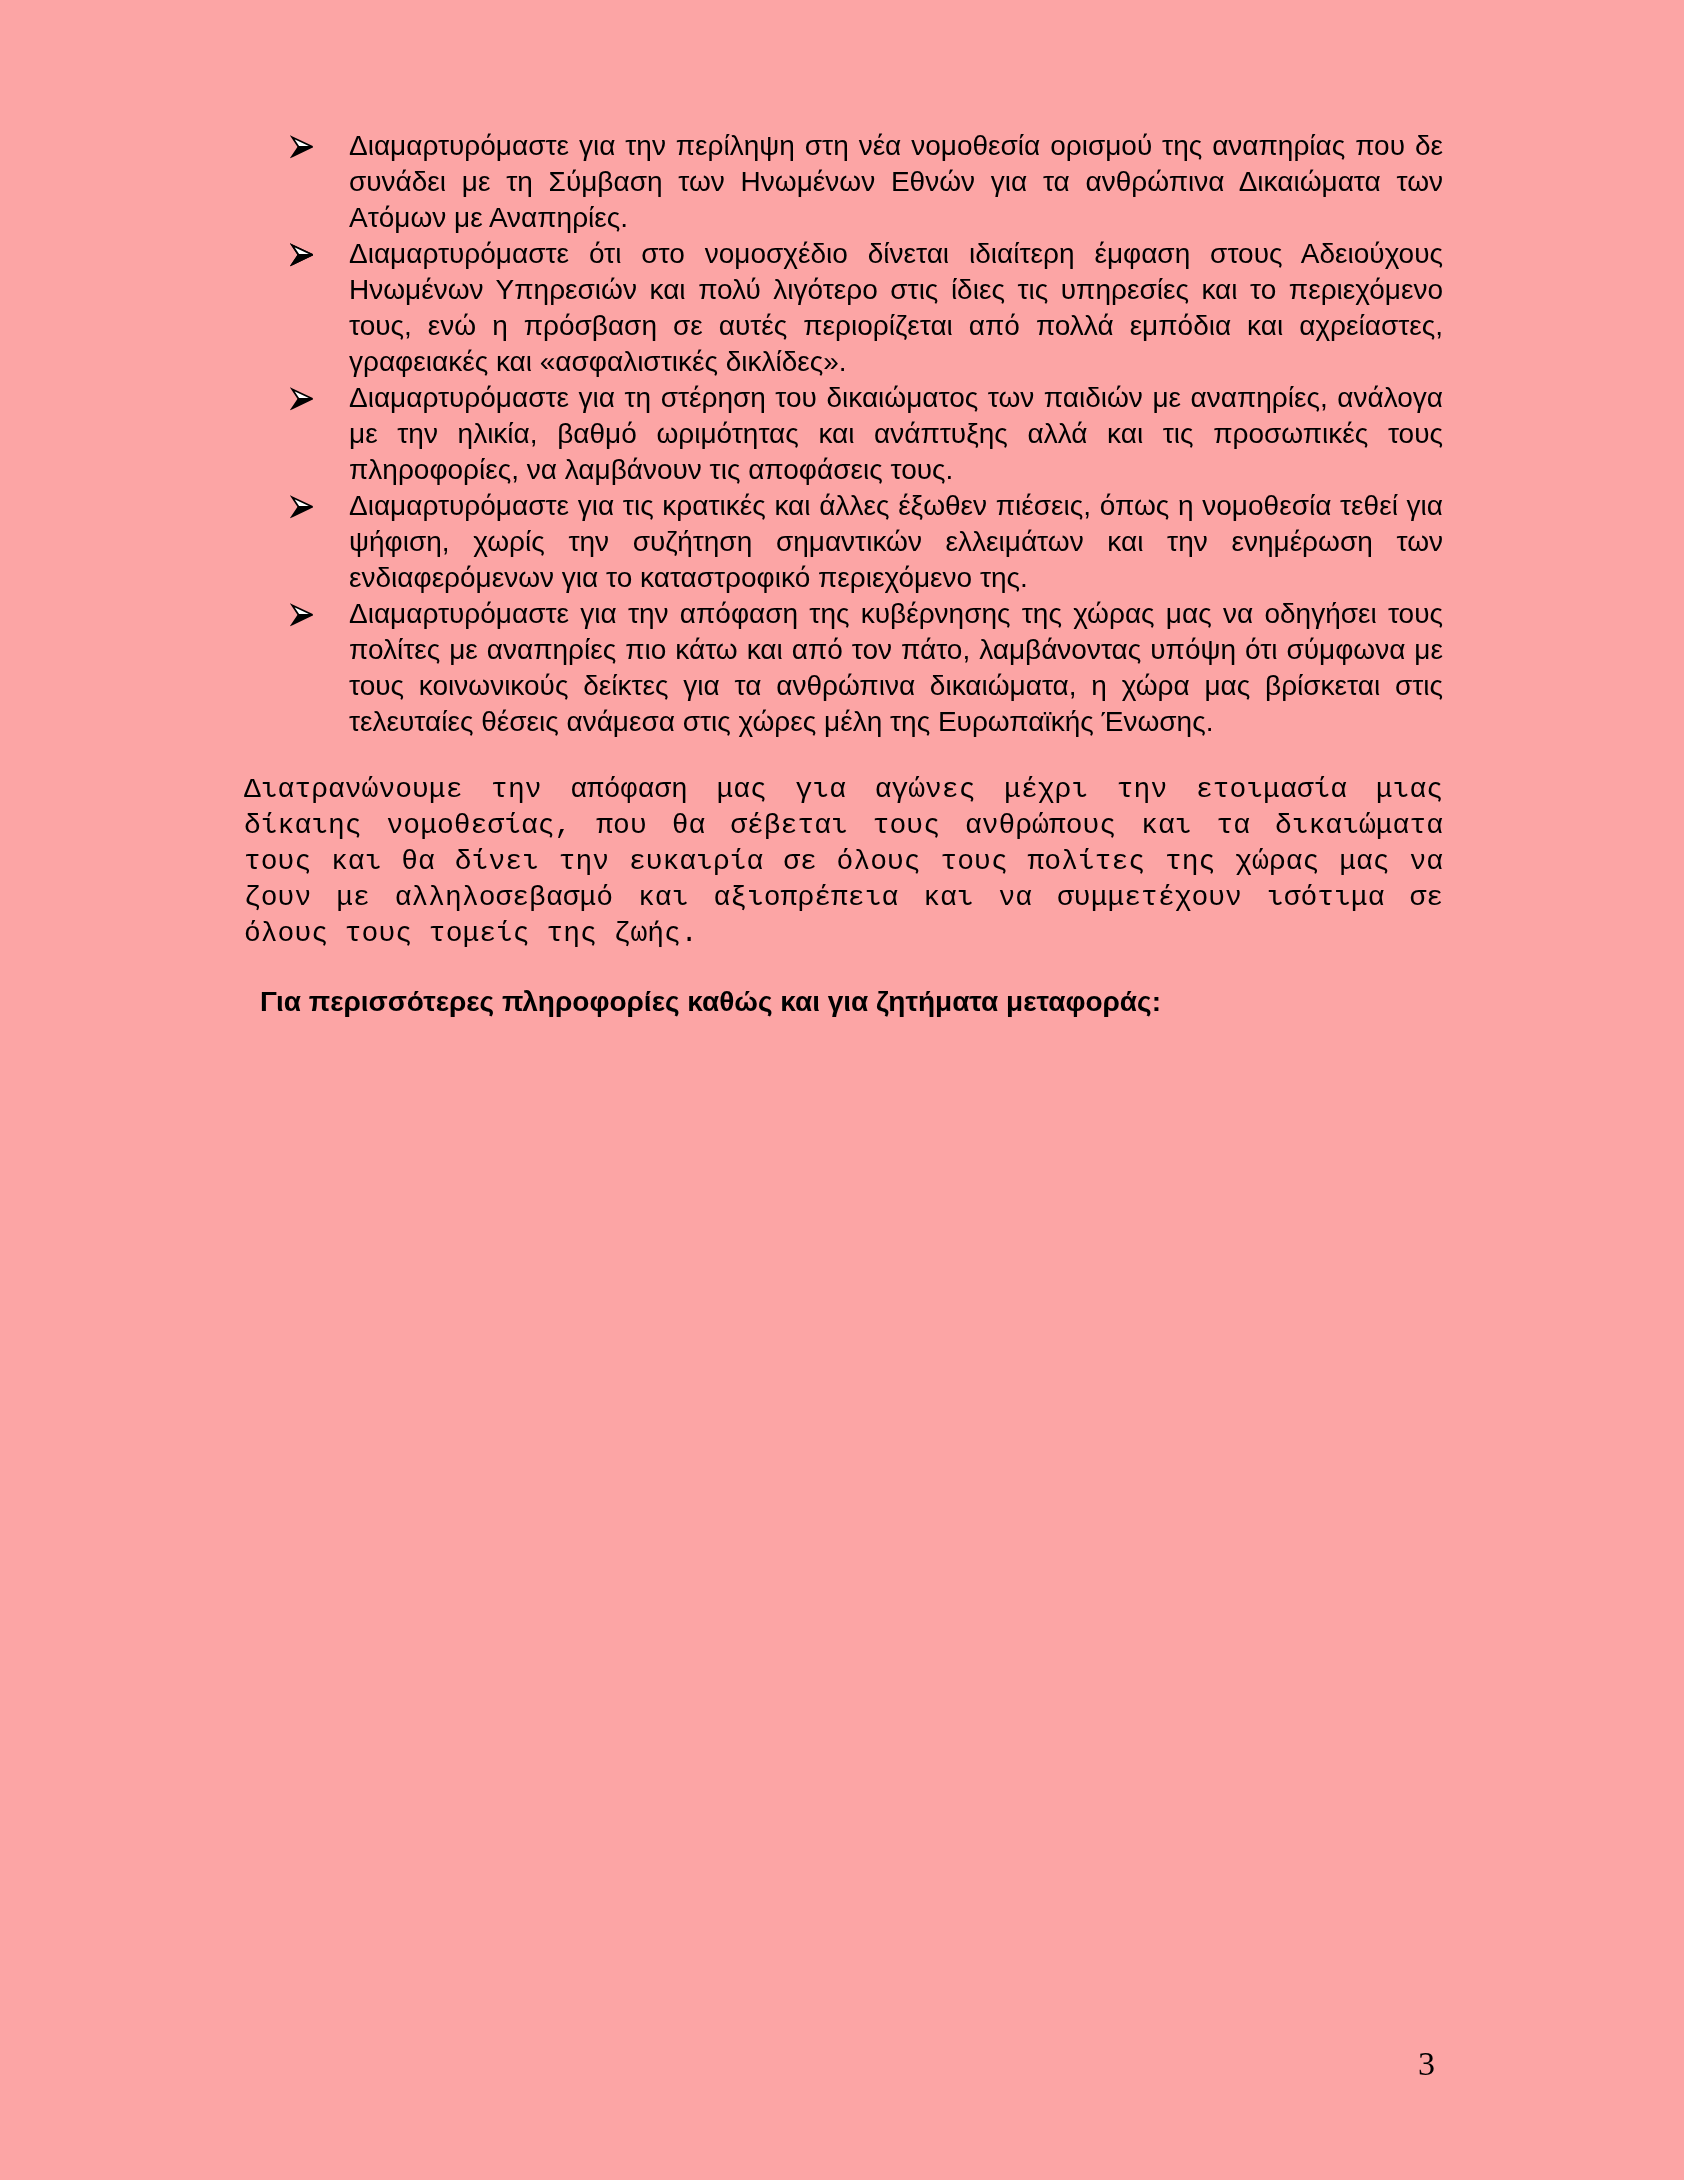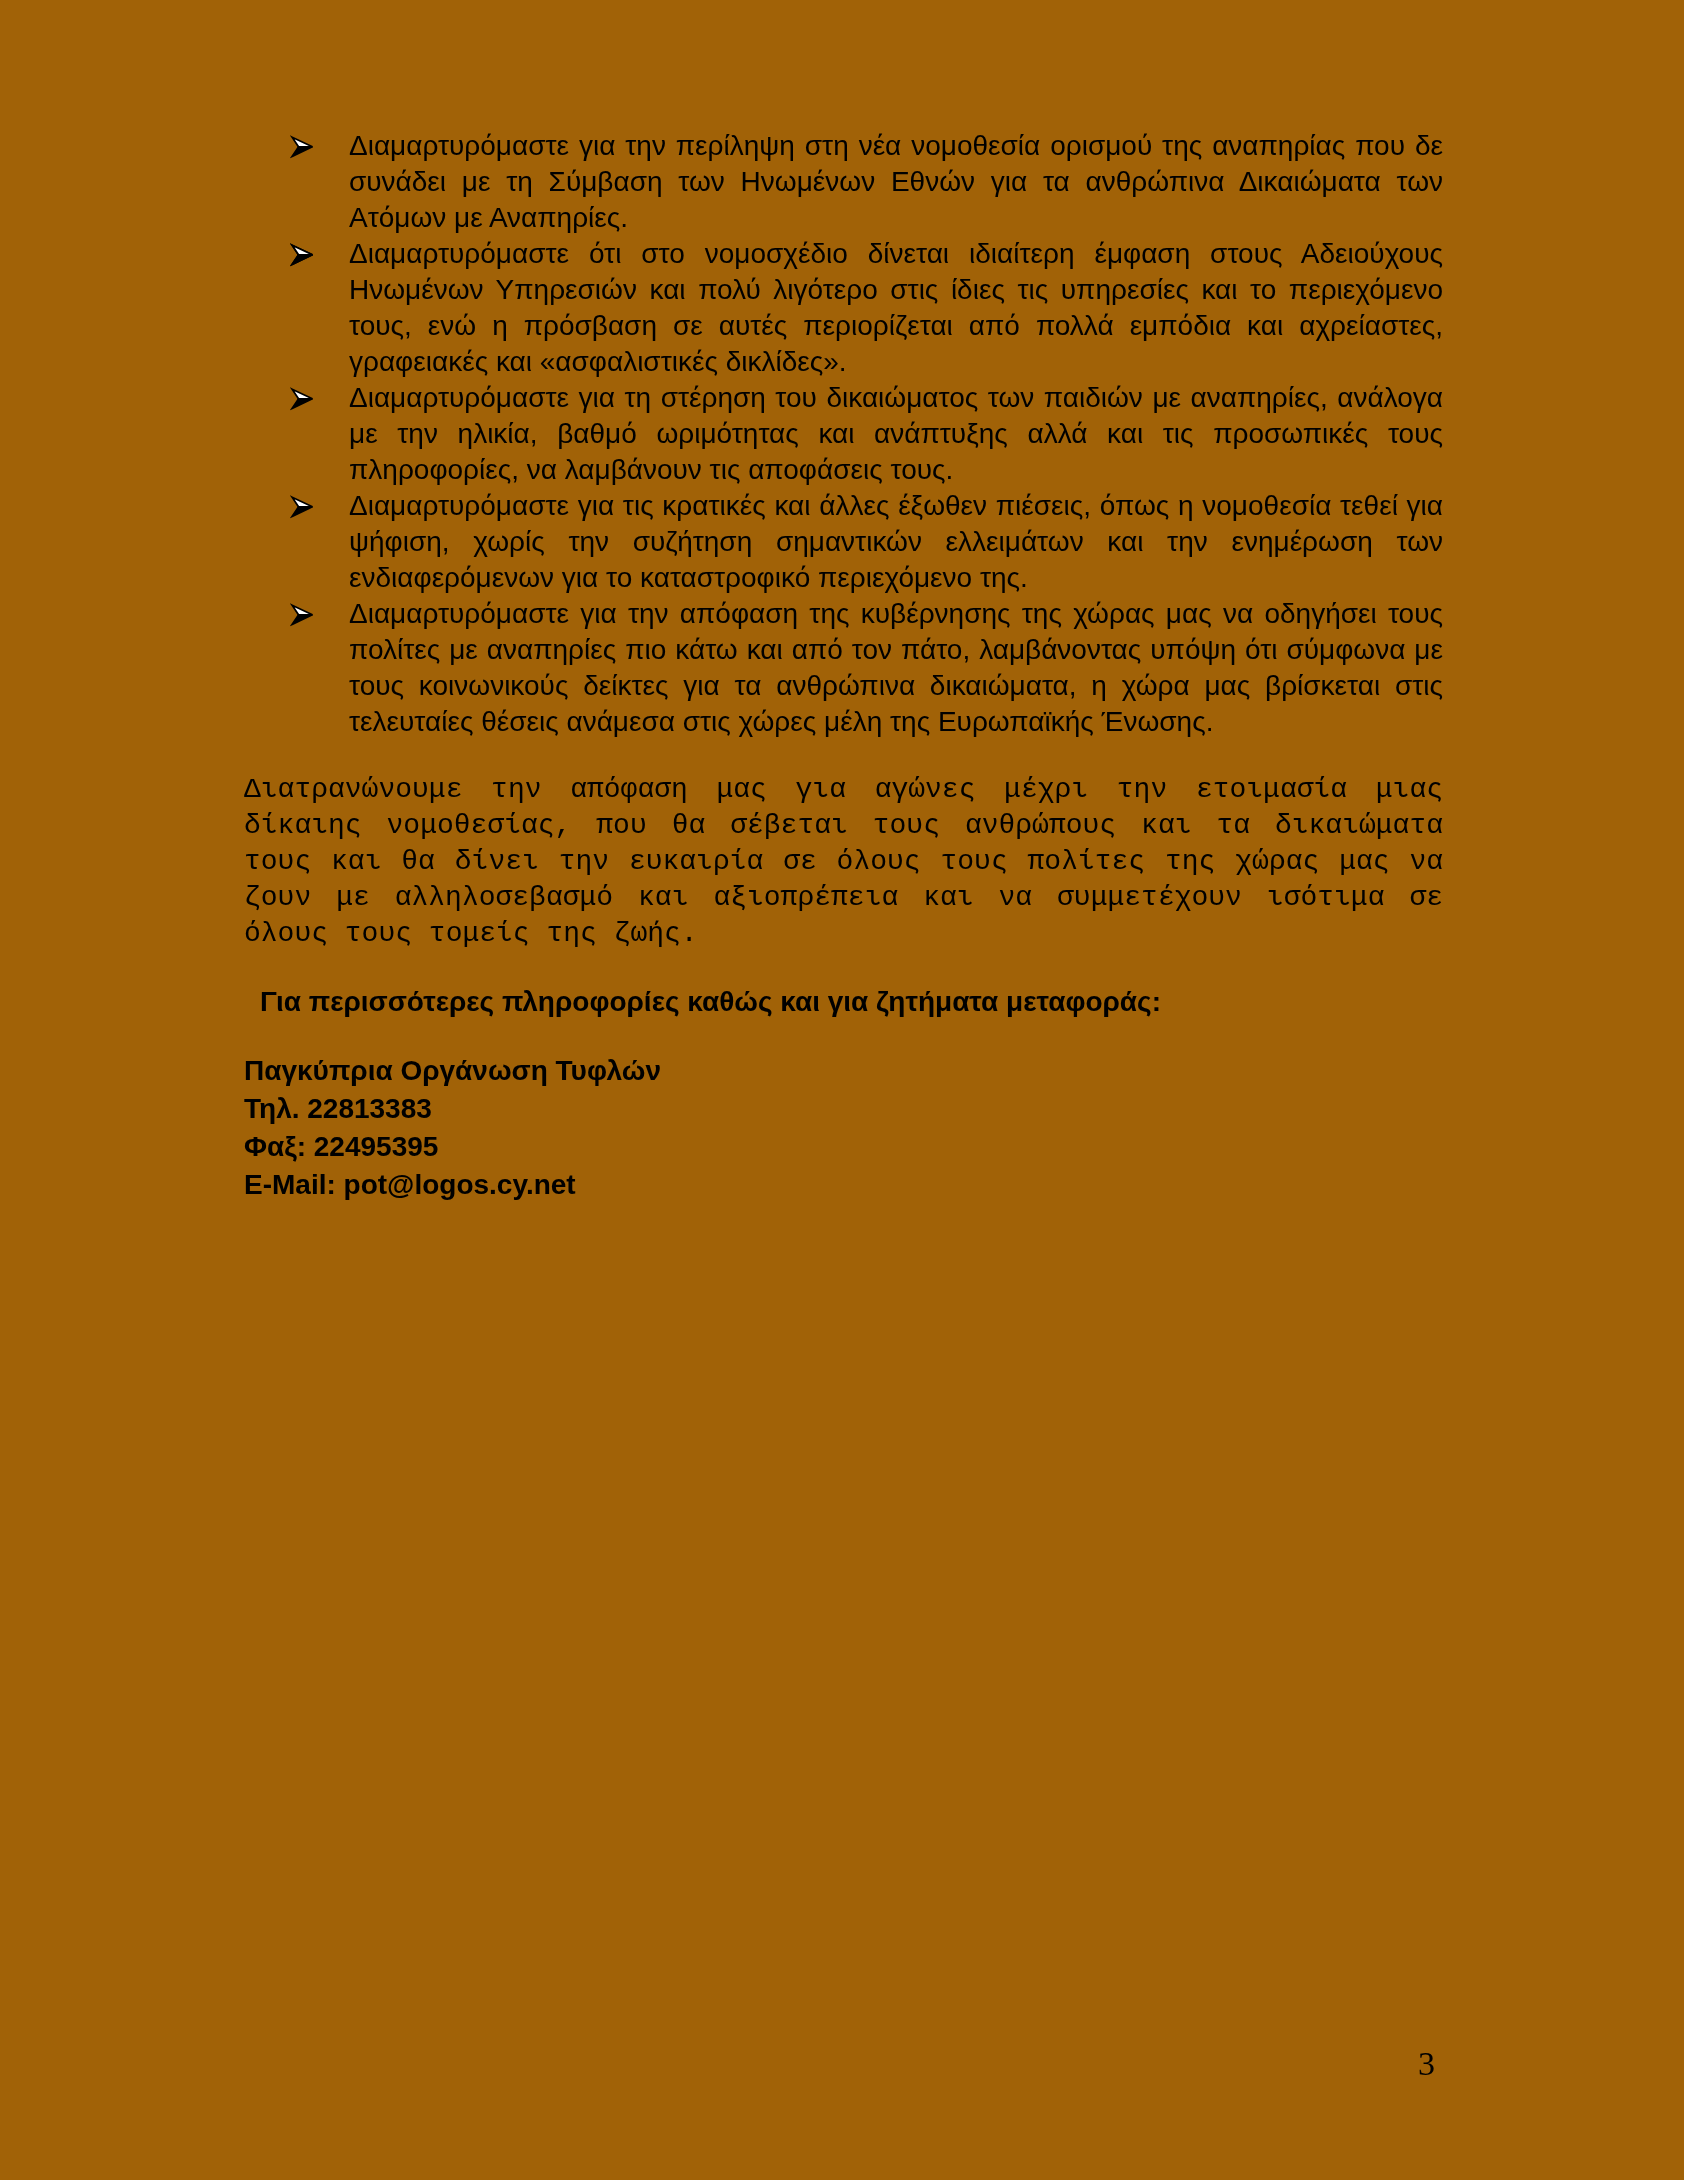--- a/index.html
+++ b/index.html
@@ -4,21 +4,21 @@
 <style>
   html, body {
     margin: 0;
     padding: 0;
     background: #ffffff;
   }
   .page {
     position: relative;
     width: 1685px;
     height: 2181px;
-    background: #a16207;
+    background: #fca5a5;
     font-family: "Liberation Sans", sans-serif;
     font-size: 28px;
     line-height: 36px;
     color: #000000;
     overflow: hidden;
   }
   .content {
     position: absolute;
     top: 128px;
     left: 244px;
@@ -135,24 +135,18 @@
         </span>
         <span class="bullet-text">Διαμαρτυρόμαστε για την απόφαση της κυβέρνησης της χώρας μας να οδηγήσει τους πολίτες με αναπηρίες πιο κάτω και από τον πάτο, λαμβάνοντας υπόψη ότι σύμφωνα με τους κοινωνικούς δείκτες για τα ανθρώπινα δικαιώματα, η χώρα μας βρίσκεται στις τελευταίες θέσεις ανάμεσα στις χώρες μέλη της Ευρωπαϊκής Ένωσης.</span>
       </div>
 
     </div>
 
     <p class="paragraph">Διατρανώνουμε την απόφαση μας για αγώνες μέχρι την ετοιμασία μιας δίκαιης νομοθεσίας, που θα σέβεται τους ανθρώπους και τα δικαιώματα τους και θα δίνει την ευκαιρία σε όλους τους πολίτες της χώρας μας να ζουν με αλληλοσεβασμό και αξιοπρέπεια και να συμμετέχουν ισότιμα σε όλους τους τομείς της ζωής.</p>
 
     <p class="info-heading">Για περισσότερες πληροφορίες καθώς και για ζητήματα μεταφοράς:</p>
 
-    <div class="contact">
-      <div>Παγκύπρια Οργάνωση Τυφλών</div>
-      <div>Τηλ. 22813383</div>
-      <div>Φαξ: 22495395</div>
-      <div>E-Mail: pot@logos.cy.net</div>
-    </div>
 
   </div>
 
   <div class="page-number">3</div>
 </div>
 
 
 </body></html>

